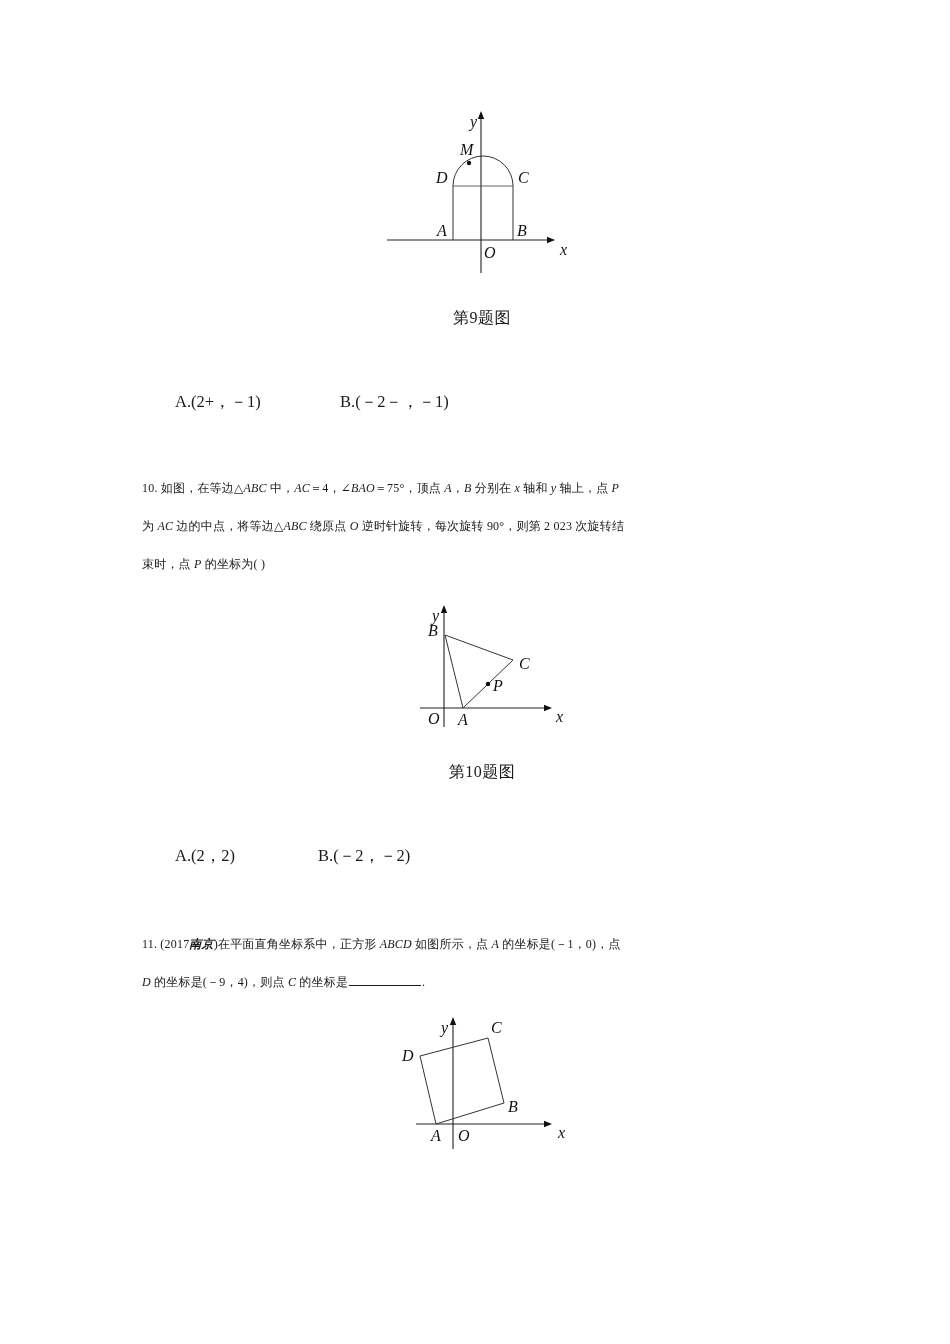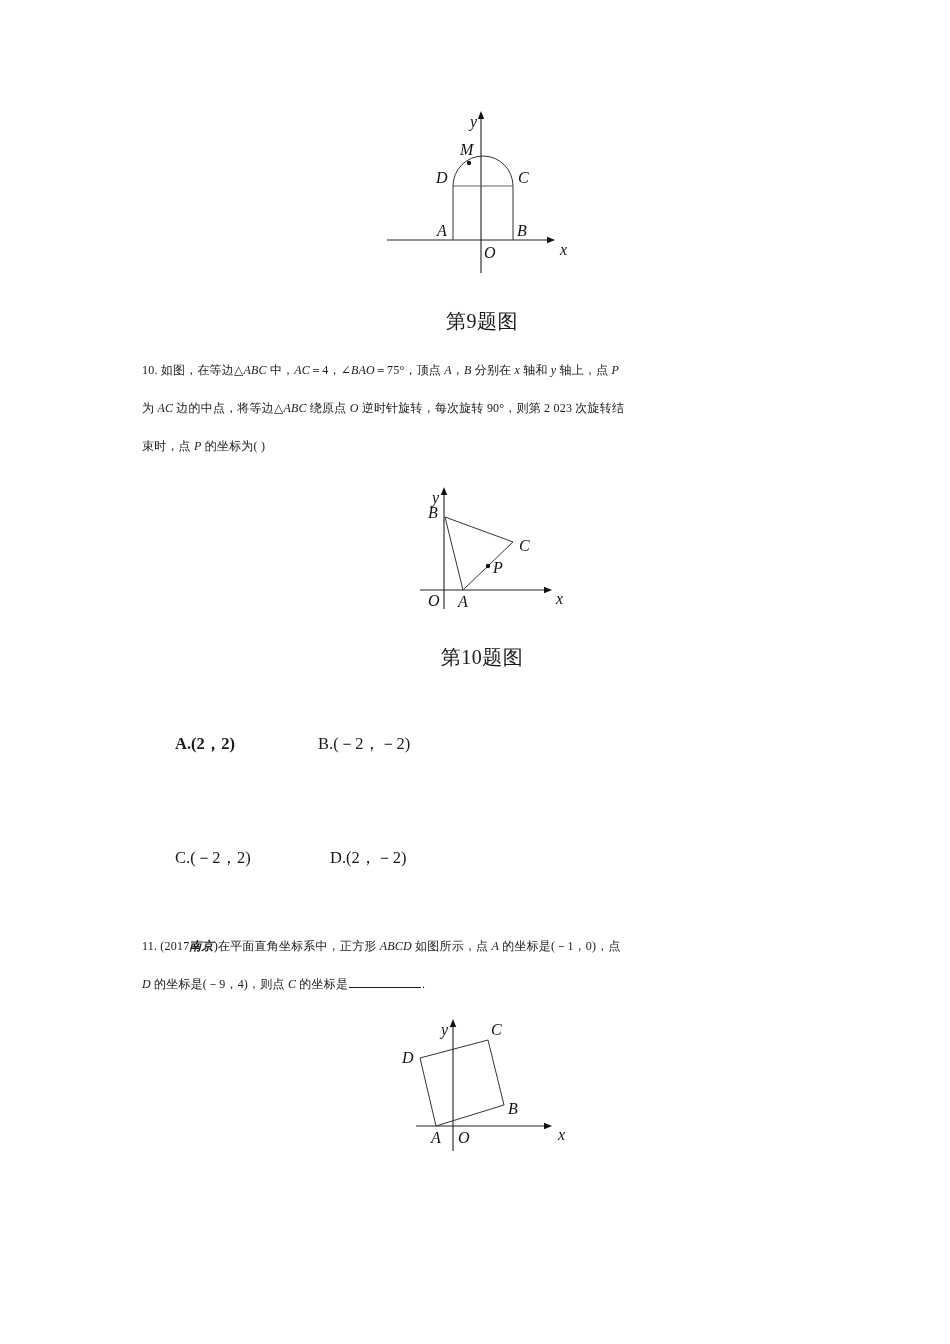--- a/index.html
+++ b/index.html
@@ -51,21 +51,21 @@
     font-size: 16.5px;
     line-height: 38px;
     position: relative;
   }
   .opt-row { display: block; white-space: pre; }
   .opt { display: inline-block; }
 
   
   .fig-caption {
     text-align: center;
-    font-size: 20px;
+    font-size: 16px;
     letter-spacing: 0.5px;
   }
 
   
   .figbox {
     position: relative;
     width: 680px;
   }
   .figbox svg { display: block; margin: 0 auto; }
   .lbl {
@@ -109,20 +109,23 @@
         <text class="lbl" x="185" y="131">B</text>
         <text class="lbl" x="186" y="78">C</text>
         <text class="lbl" x="104" y="78">D</text>
         <text class="lbl" x="128" y="50">M</text>
       </svg>
     </div>
 
     <div class="fig-caption" style="margin-top:28px;">第9题图</div>
 
     <div class="options" style="margin-top:16px;">
+      <div class="opt-row">
+        <span class="opt" style="width:165px;">A.(2+，－1)</span><span class="opt">B.(－2－，－1)</span>
+      </div>
     </div>
 
     <div class="qtext" style="margin-top:10px;">
       <span>10. 如图，在等边△</span><span class="it">ABC</span><span> 中，</span><span class="it">AC</span><span>＝4，∠</span><span class="it">BAO</span><span>＝75°，顶点 </span><span class="it">A</span><span>，</span><span class="it">B</span><span> 分别在 </span><span class="it">x</span><span> 轴和 </span><span class="it">y</span><span> 轴上，点 </span><span class="it">P</span><br>
       <span>为 </span><span class="it">AC</span><span> 边的中点，将等边△</span><span class="it">ABC</span><span> 绕原点 </span><span class="it">O</span><span> 逆时针旋转，每次旋转 90°，则第 2 023 次旋转结</span><br>
       <span>束时，点 </span><span class="it">P</span><span> 的坐标为(        )</span>
     </div>
 
     <div class="figbox" style="margin-top:12px;">
       <svg width="300" height="140" viewBox="0 0 300 140">
@@ -144,24 +147,21 @@
         <text class="lbl" x="96" y="41">B</text>
         <text class="lbl" x="187" y="74">C</text>
         <text class="lbl" x="161" y="96">P</text>
       </svg>
     </div>
 
     <div class="fig-caption" style="margin-top:27px;">第10题图</div>
 
     <div class="options" style="margin-top:16px;">
       <div class="opt-row">
-        <span class="opt" style="width:143px;font-weight:bold;">A.(2，2)</span><span class="opt">B.(－2，－2)</span>
-      </div>
-      <div class="opt-row">
-        <span class="opt" style="width:155px;">C.(－2，2)</span><span class="opt">D.(2，－2)</span>
+        <span class="opt" style="width:143px;">A.(2，2)</span><span class="opt">B.(－2，－2)</span>
       </div>
     </div>
 
     <div class="qtext" style="margin-top:12px;">
       <span>11. (2017</span><span class="bold-cn">南京</span><span>)在平面直角坐标系中，正方形 </span><span class="it">ABCD</span><span> 如图所示，点 </span><span class="it">A</span><span> 的坐标是(－1，0)，点</span><br>
       <span class="it">D</span><span> 的坐标是(－9，4)，则点 </span><span class="it">C</span><span> 的坐标是</span><span class="blank"></span><span>.</span>
     </div>
 
     <div class="figbox" style="margin-top:6px;">
       <svg width="300" height="150" viewBox="0 0 300 150">

